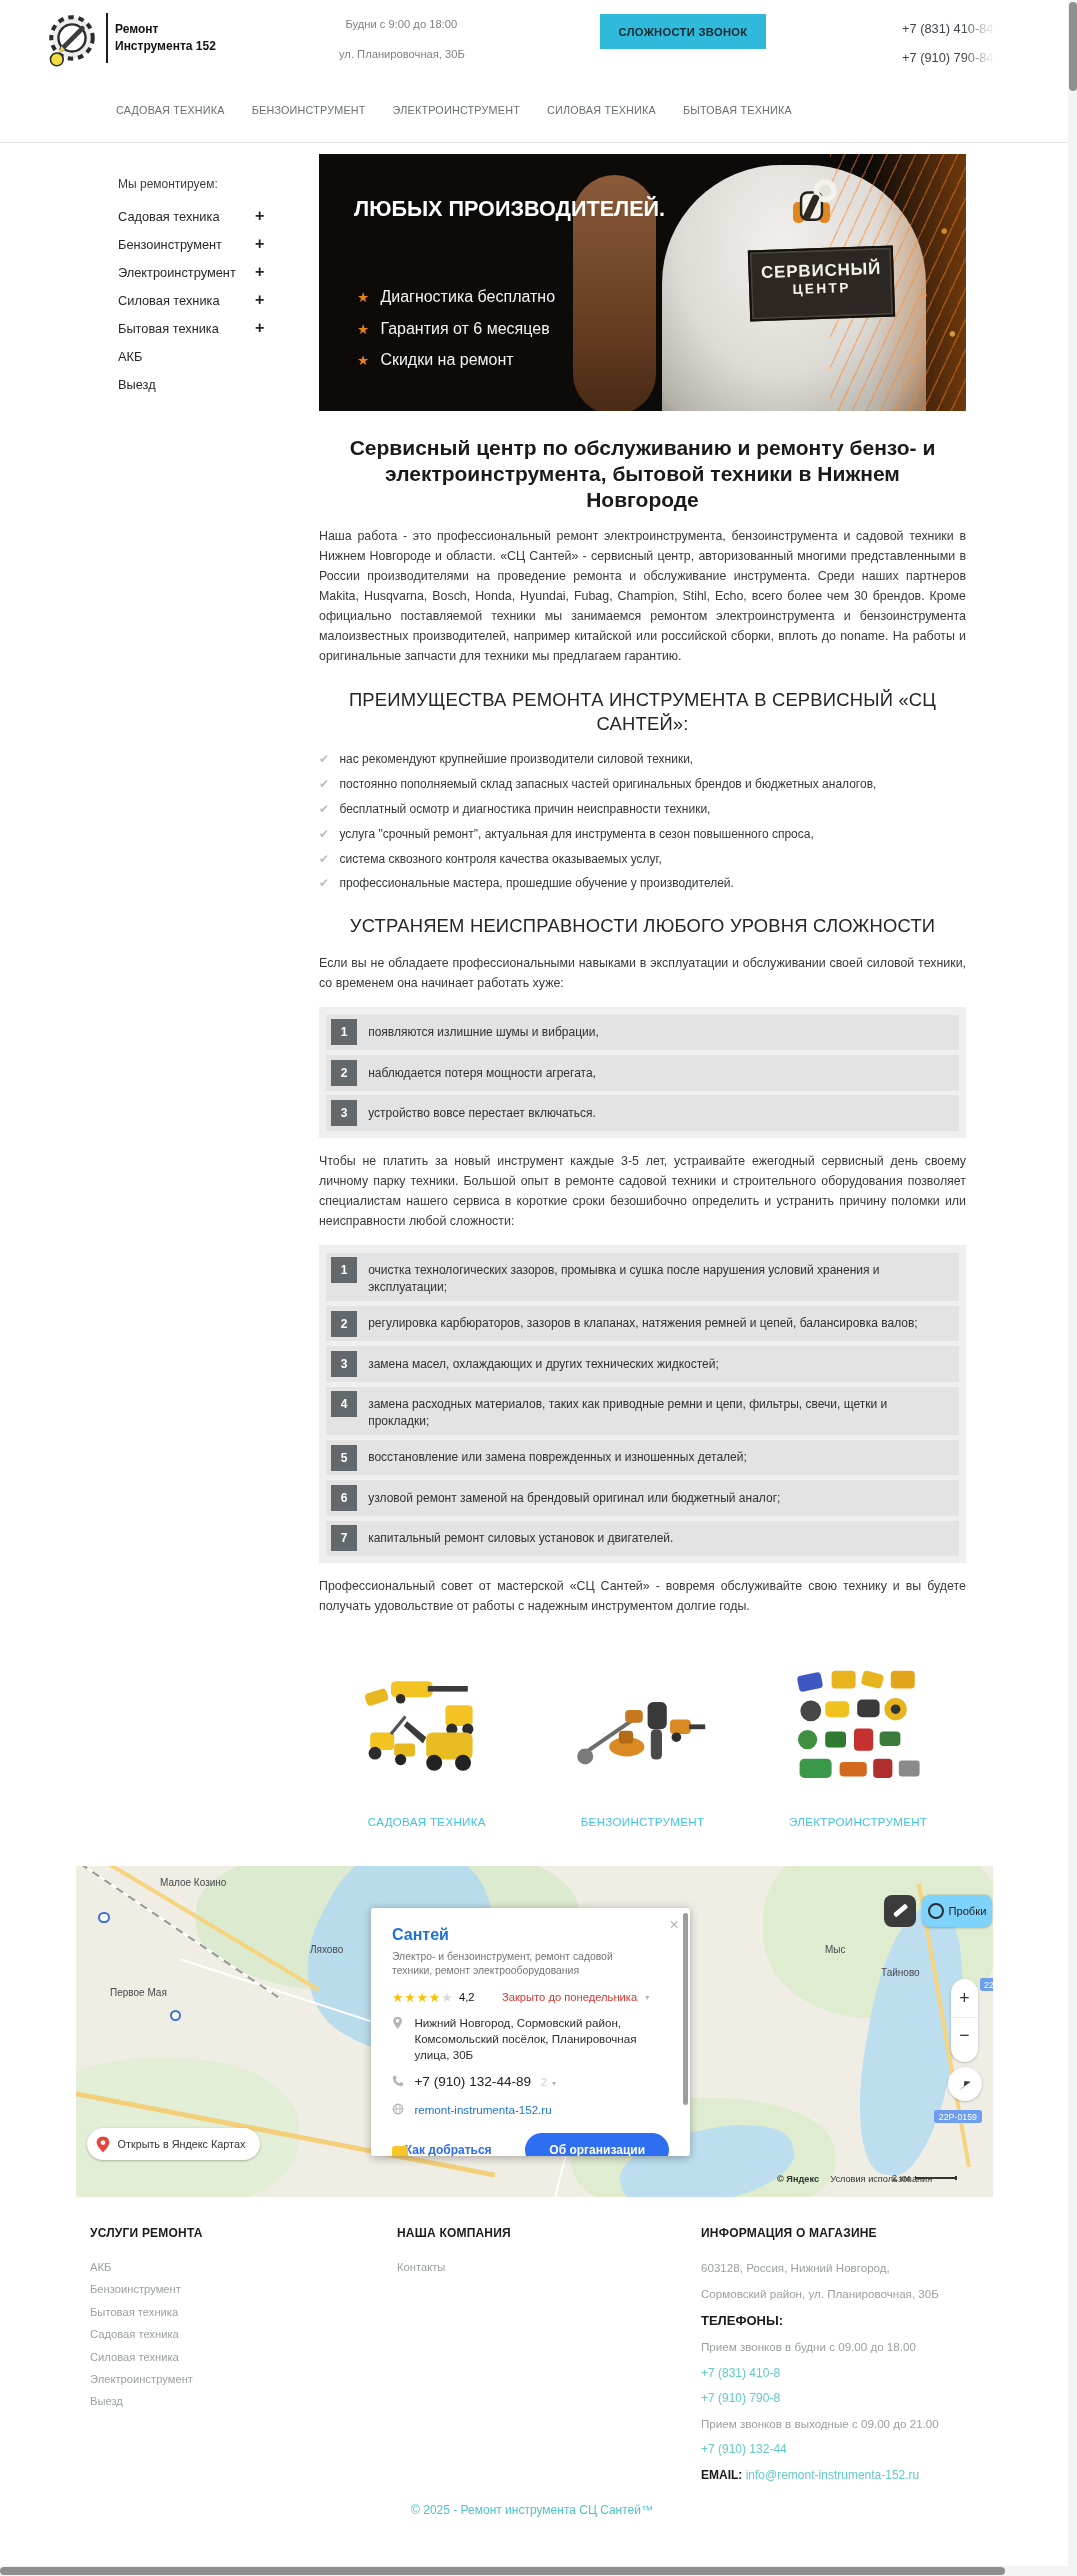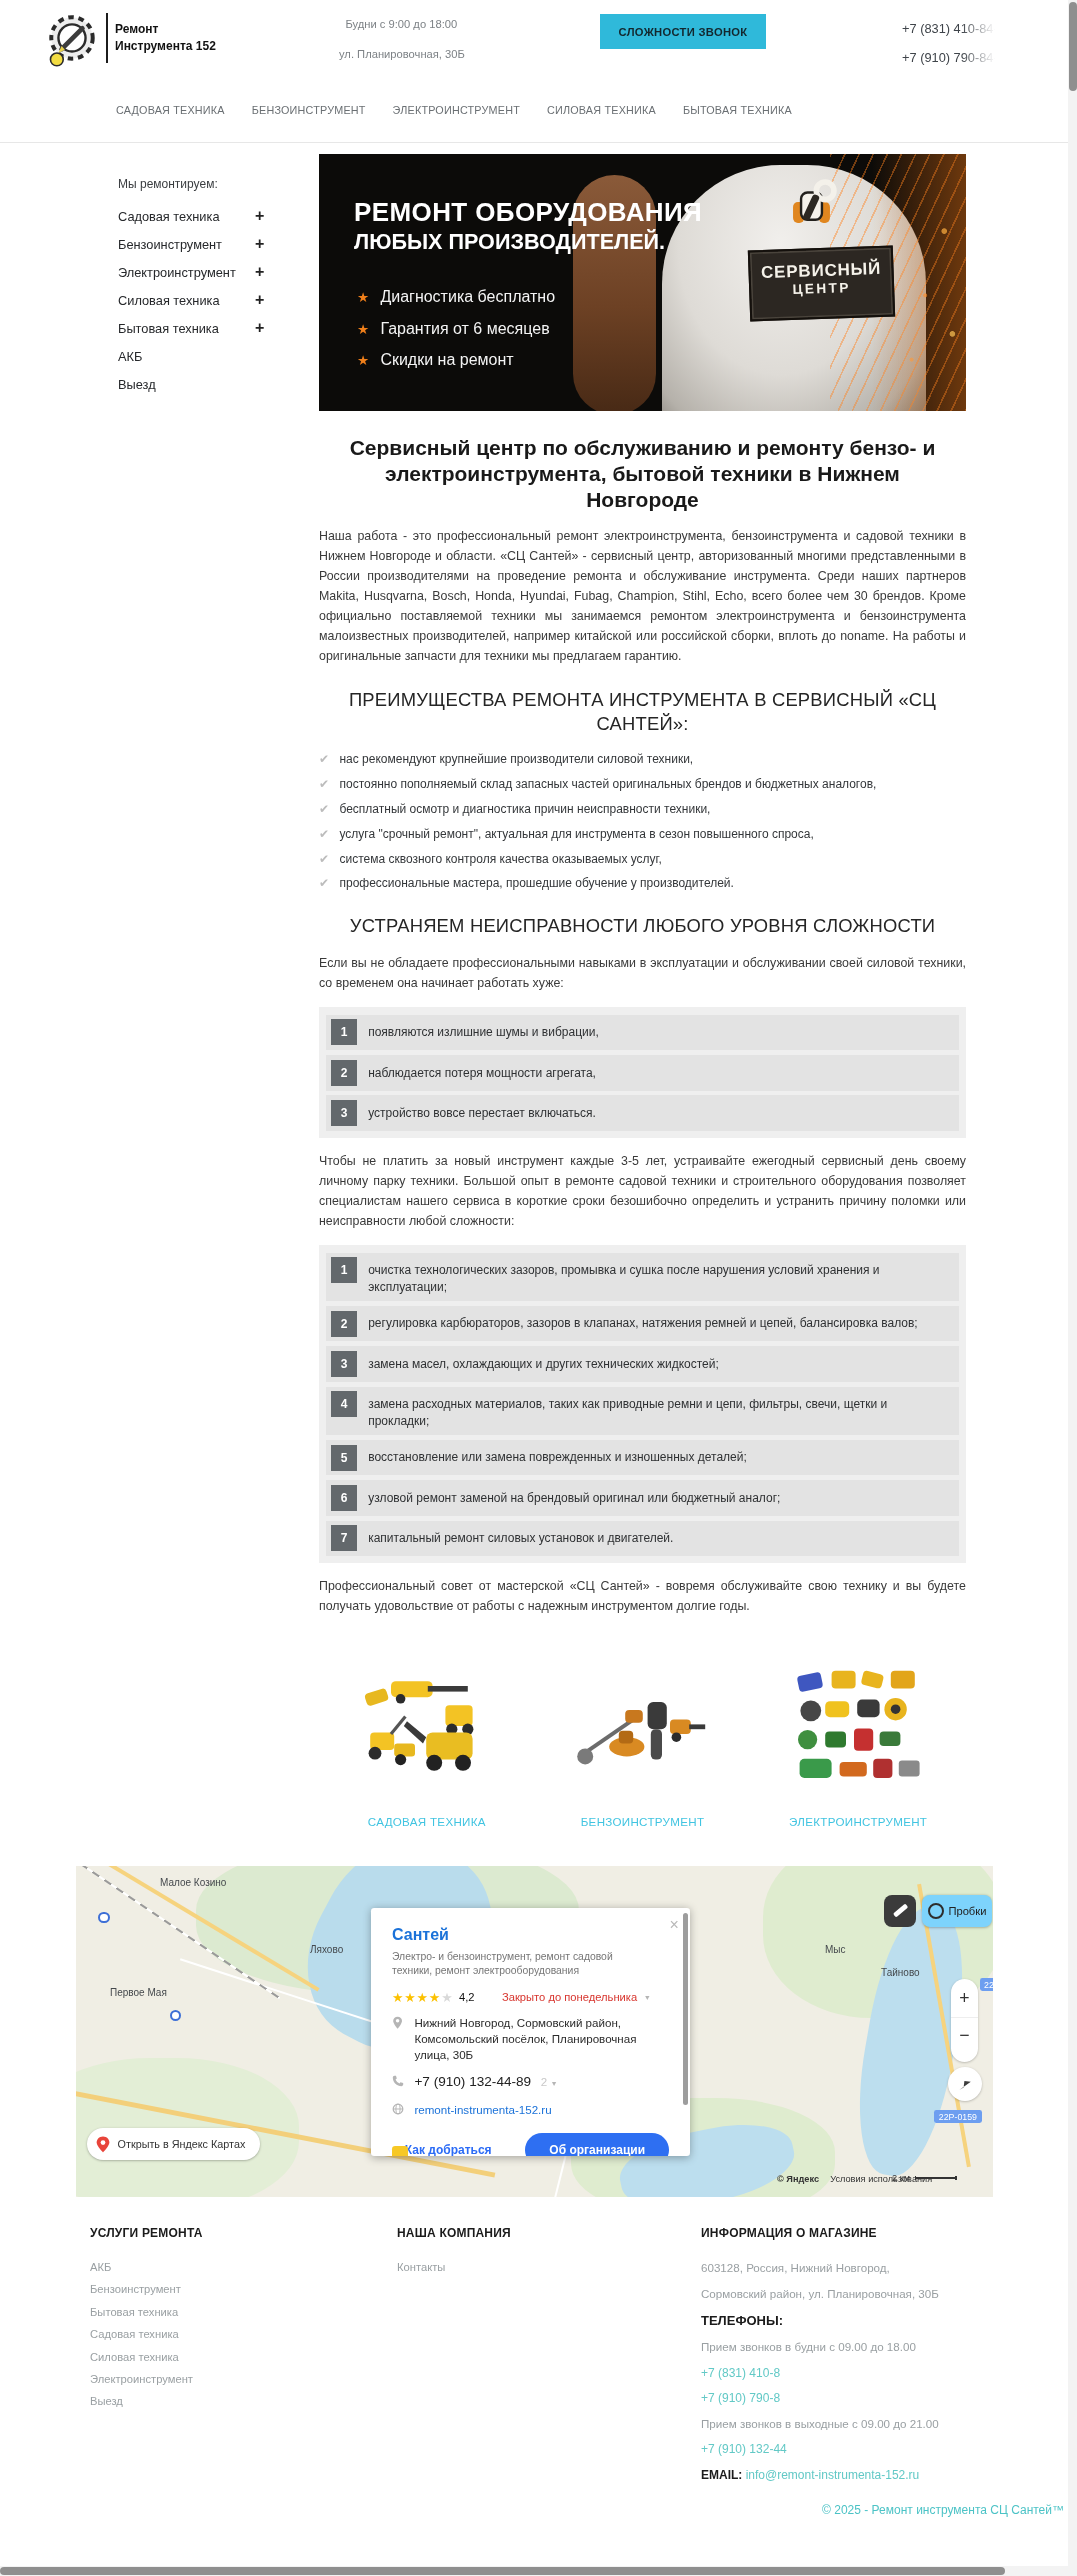--- a/index.html
+++ b/index.html
@@ -133,21 +133,21 @@
   .f-col{position:absolute;top:16px;}
   .f-title{font-size:12px;font-weight:bold;color:#1b1b1b;letter-spacing:0.2px;margin-bottom:21px;}
   .f-link{font-size:11.2px;color:#9aa0a3;margin-bottom:10.4px;cursor:pointer;}
   .f-text{font-size:11.6px;color:#9aa0a3;margin-bottom:12.8px;}
   .f-sub{font-size:13px;font-weight:bold;color:#1b1b1b;margin:6.4px 0 12.8px;}
   .f-phone{font-size:12px;color:#62c9c6;margin-bottom:11.2px;cursor:pointer;white-space:nowrap;
            -webkit-mask-image:linear-gradient(90deg,#000 55%,rgba(0,0,0,0) 95%);
            mask-image:linear-gradient(90deg,#000 55%,rgba(0,0,0,0) 95%);}
   .f-email{font-size:12px;color:#1b1b1b;font-weight:bold;}
   .f-email a{color:#62c9c6;font-weight:normal;text-decoration:none;cursor:pointer;}
-  .copyright{position:absolute;left:0;top:2503px;width:1064px;text-align:right;font-size:12px;color:#4cc3c6;}
+  .copyright{position:absolute;left:0;top:2503px;width:1064px;text-align:center;font-size:12px;color:#4cc3c6;}
 
   
   .vscroll{position:absolute;right:0;top:0;width:9.6px;height:2566px;background:#f3f3f3;}
   .vthumb{position:absolute;right:0.8px;top:1.6px;width:8px;height:89px;background:#8f8f8f;border-radius:4px;cursor:pointer;}
   .hscroll{position:absolute;left:0;bottom:0;width:1078px;height:9.6px;background:#f3f3f3;}
   .hthumb{position:absolute;left:0;top:0.8px;height:8px;width:1005px;background:#8f8f8f;border-radius:4px;cursor:pointer;}
 </style>
 </head>
 <body>
 
@@ -230,21 +230,20 @@
           <rect x="30" y="18" width="26" height="34" rx="8" fill="#f4f1ea" stroke="#22201c" stroke-width="3"></rect>
           <circle cx="60" cy="16" r="11" fill="none" stroke="#f4f1ea" stroke-width="7"></circle>
           <rect x="38" y="20" width="9" height="34" rx="4" fill="#2c2822" transform="rotate(25 43 37)"></rect>
         </svg>
       </div>
       <div class="hero-badge">
         <div class="b1">СЕРВИСНЫЙ</div>
         <div class="b2">ЦЕНТР</div>
       </div>
       <div class="hero-title">
-        <div class="t1">РЕМОНТ ОБОРУДОВАНИЯ</div>
         <div class="t2">ЛЮБЫХ ПРОИЗВОДИТЕЛЕЙ.</div>
       </div>
       <div class="hero-bullets">
         <div class="hero-bullet">
             <span class="hero-star">★</span>
             <span>Диагностика бесплатно</span>
           </div>
         <div class="hero-bullet">
             <span class="hero-star">★</span>
             <span>Гарантия от 6 месяцев</span>

